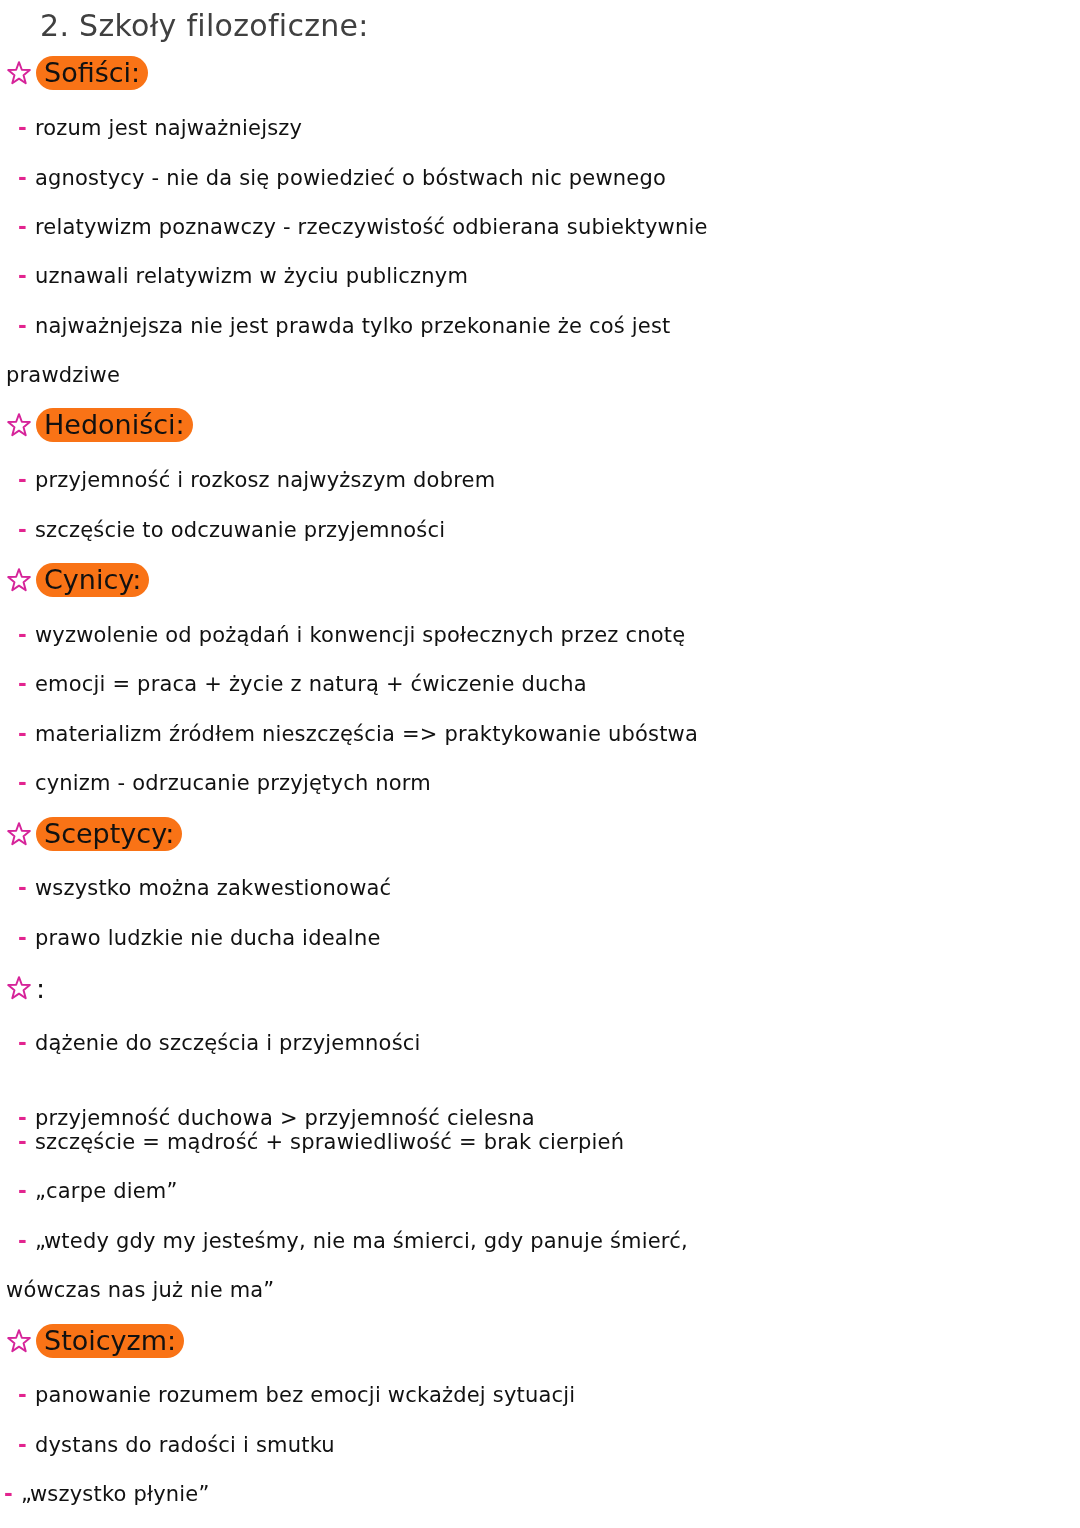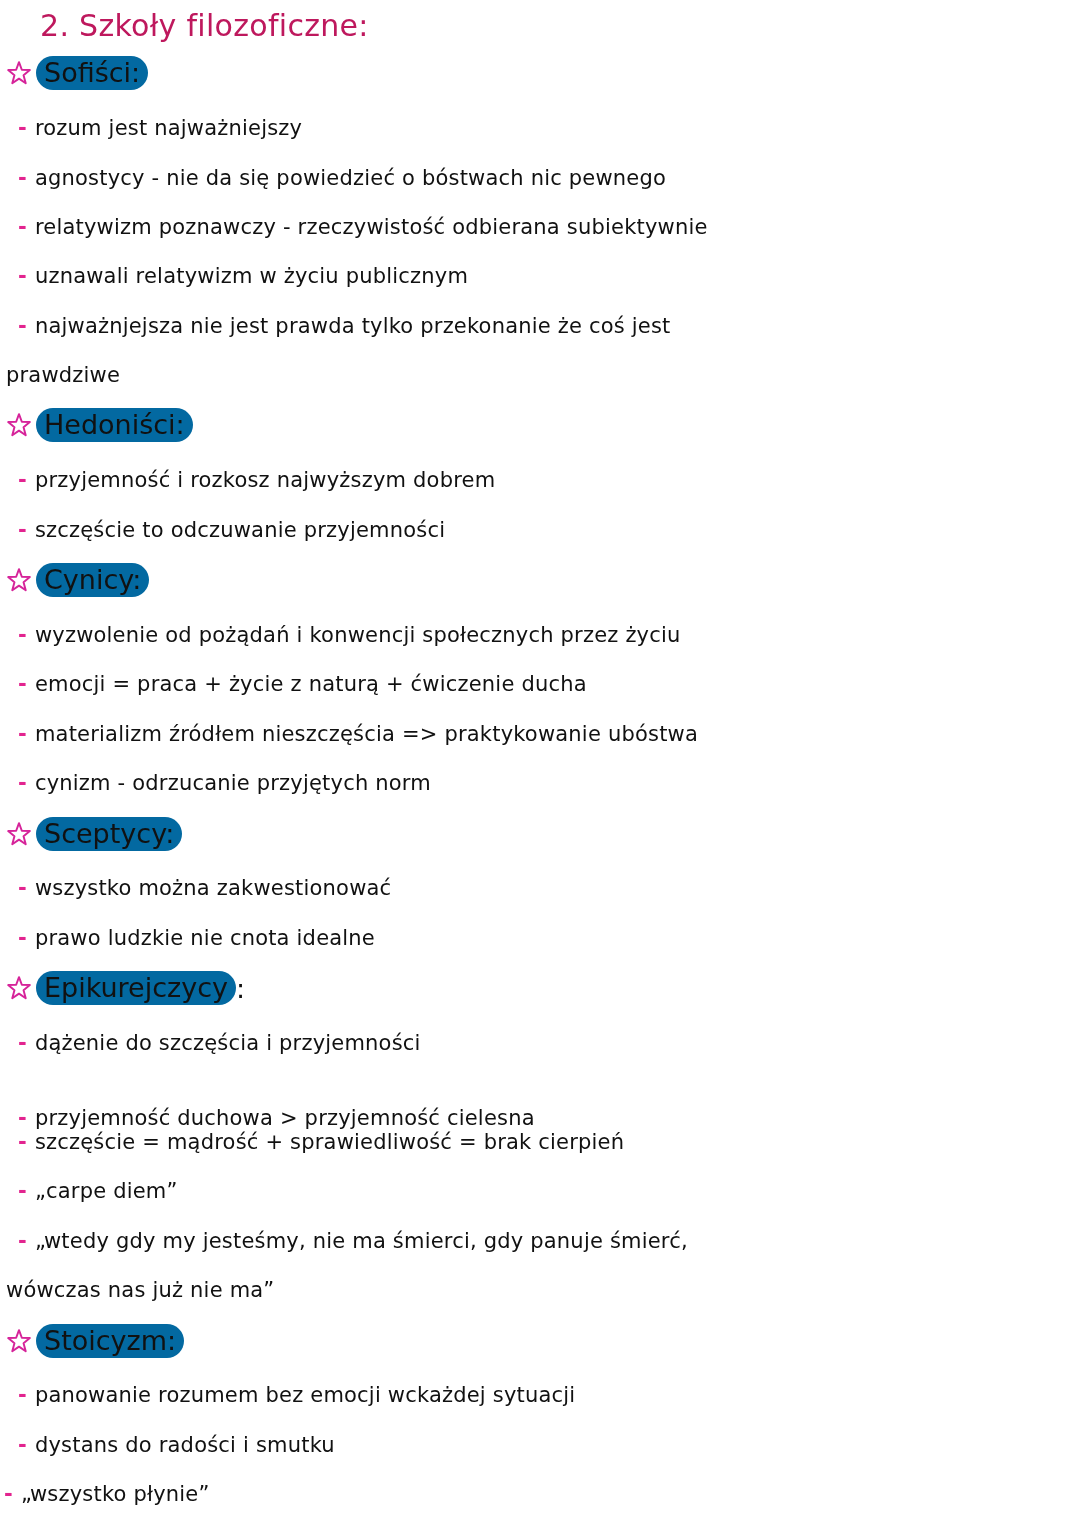--- a/index.html
+++ b/index.html
@@ -3,32 +3,32 @@
 <meta charset="utf-8">
 <style>
   html, body { margin: 0; padding: 0; background: #ffffff; }
   body {
     width: 1080px; height: 1528px; overflow: hidden; position: relative;
     font-family: "DejaVu Sans", sans-serif; color: #111111;
   }
   .page { position: absolute; left: 0; top: 0; width: 1080px; }
   .title {
     position: absolute; left: 40px; top: 8px;
-    font-size: 30px; color: #be185d; letter-spacing: 0.3px;
+    font-size: 30px; color: #404040; letter-spacing: 0.3px;
     white-space: nowrap;
   }
   .heading {
     position: absolute; left: 6px; height: 36px;
     display: flex; align-items: center; white-space: nowrap;
   }
   .star {
     width: 26px; height: 26px; display: inline-block; margin-right: 4px;
   }
   .pill {
-    background: #0369a1; border-radius: 18px;
+    background: #f97316; border-radius: 18px;
     padding: 0 8px 0 8px; height: 34px; line-height: 34px;
     font-size: 27px; color: #111111;
   }
   .pill-colon { font-size: 27px; color: #111111; }
   .line {
     position: absolute; white-space: nowrap; font-size: 21px;
     line-height: 36px; letter-spacing: 0.2px;
   }
   .dash { color: #e2248f; font-weight: bold; margin-right: 8px; }
 </style>
@@ -60,39 +60,38 @@
   </div>
   <div class="line" style="left:18px;top:462px"><span class="dash">-</span><span>przyjemność i rozkosz najwyższym dobrem</span></div>
   <div class="line" style="left:18px;top:512px"><span class="dash">-</span><span>szczęście to odczuwanie przyjemności</span></div>
 
   <div class="heading" style="top:562px">
     <svg class="star" viewBox="0 0 24 24">
         <polygon points="12,2 14.6,9 22,9.3 16.2,14 18.2,21.5 12,17.2 5.8,21.5 7.8,14 2,9.3 9.4,9" fill="none" stroke="#d6249a" stroke-width="1.8" stroke-linejoin="round"></polygon>
       </svg>
     <span class="pill"><span>Cynicy</span><span class="pill-colon">:</span></span>
   </div>
-  <div class="line" style="left:18px;top:617px"><span class="dash">-</span><span>wyzwolenie od pożądań i konwencji społecznych przez życiu</span></div>
+  <div class="line" style="left:18px;top:617px"><span class="dash">-</span><span>wyzwolenie od pożądań i konwencji społecznych przez cnotę</span></div>
   <div class="line" style="left:18px;top:666px"><span class="dash">-</span><span>emocji = praca + życie z naturą + ćwiczenie ducha</span></div>
   <div class="line" style="left:18px;top:716px"><span class="dash">-</span><span>materializm źródłem nieszczęścia =&gt; praktykowanie ubóstwa</span></div>
   <div class="line" style="left:18px;top:765px"><span class="dash">-</span><span>cynizm - odrzucanie przyjętych norm</span></div>
 
   <div class="heading" style="top:816px">
     <svg class="star" viewBox="0 0 24 24">
         <polygon points="12,2 14.6,9 22,9.3 16.2,14 18.2,21.5 12,17.2 5.8,21.5 7.8,14 2,9.3 9.4,9" fill="none" stroke="#d6249a" stroke-width="1.8" stroke-linejoin="round"></polygon>
       </svg>
     <span class="pill"><span>Sceptycy</span><span class="pill-colon">:</span></span>
   </div>
   <div class="line" style="left:18px;top:870px"><span class="dash">-</span><span>wszystko można zakwestionować</span></div>
-  <div class="line" style="left:18px;top:920px"><span class="dash">-</span><span>prawo ludzkie nie cnota idealne</span></div>
+  <div class="line" style="left:18px;top:920px"><span class="dash">-</span><span>prawo ludzkie nie ducha idealne</span></div>
 
   <div class="heading" style="top:970px">
     <svg class="star" viewBox="0 0 24 24">
         <polygon points="12,2 14.6,9 22,9.3 16.2,14 18.2,21.5 12,17.2 5.8,21.5 7.8,14 2,9.3 9.4,9" fill="none" stroke="#d6249a" stroke-width="1.8" stroke-linejoin="round"></polygon>
       </svg>
-    <span class="pill"><span>Epikurejczycy</span></span>
       <span class="pill-colon">:</span>
   </div>
   <div class="line" style="left:18px;top:1025px"><span class="dash">-</span><span>dążenie do szczęścia i przyjemności</span></div>
   <div class="line" style="left:18px;top:1100px"><span class="dash">-</span><span>przyjemność duchowa &gt; przyjemność cielesna</span></div>
   <div class="line" style="left:18px;top:1124px"><span class="dash">-</span><span>szczęście = mądrość + sprawiedliwość = brak cierpień</span></div>
   <div class="line" style="left:18px;top:1173px"><span class="dash">-</span><span>„carpe diem”</span></div>
   <div class="line" style="left:18px;top:1223px"><span class="dash">-</span><span>„wtedy gdy my jesteśmy, nie ma śmierci, gdy panuje śmierć,</span></div>
   <div class="line" style="left:6px;top:1272px">wówczas nas już nie ma”</div>
 
   <div class="heading" style="top:1323px">

